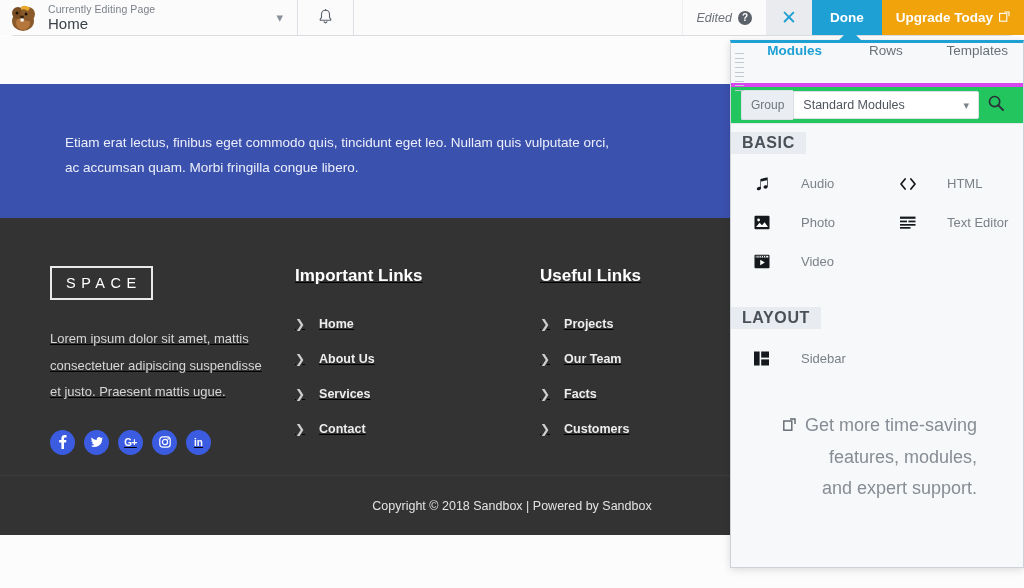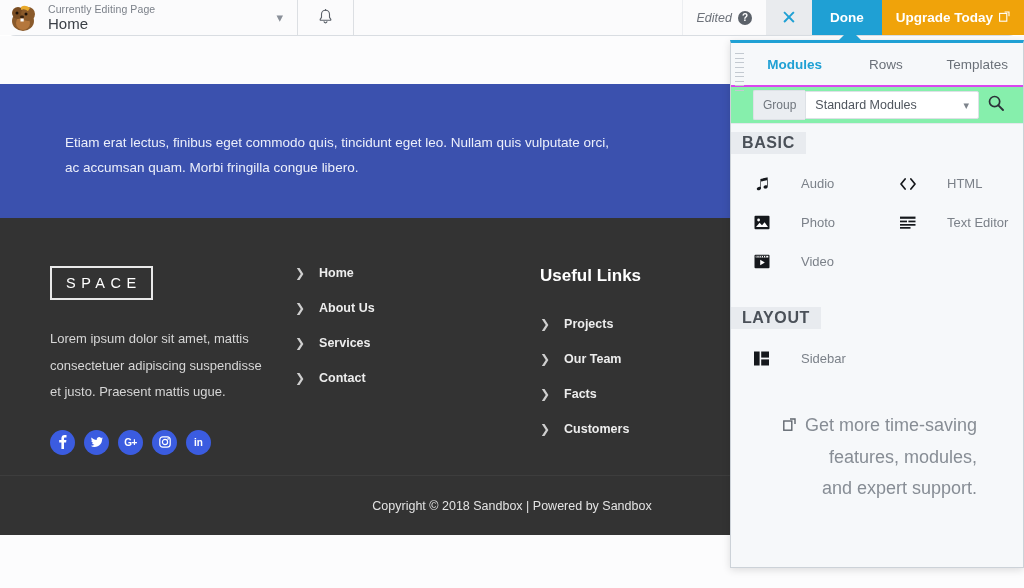--- a/index.html
+++ b/index.html
@@ -63,21 +63,21 @@
   .strip-white { height: 48px; background: #fcfcfd; }
   .hero {
     height: 134px; background: #3b51ae; padding: 26px 0 0 65px; color: #fff;
   }
   .hero h1 { font-size: 25px; font-weight: bold; letter-spacing: -.2px; }
   .hero p {
     margin-top: 21px; font-size: 13.5px; line-height: 1.85;
     max-width: 555px; color: #eceffb;
   }
   .footer {
-    height: 317px; background: #333333; position: relative;
+    height: 317px; background: #333333; position: relative; text-decoration: underline;
   }
   .footer-cols {
     display: flex; padding: 48px 0 0 50px;
   }
   .col-brand { width: 245px; }
   .logo {
     display: inline-block; border: 2px solid #e9e9e9; color: #ffffff;
     font-size: 14.5px; letter-spacing: 5.5px; padding: 7px 9px 7px 14px;
     font-weight: normal;
   }
@@ -119,30 +119,30 @@
     position: absolute; left: 838px; top: 29px; width: 0; height: 0;
     border-left: 12px solid transparent; border-right: 12px solid transparent;
     border-bottom: 12px solid #1fa0d4; z-index: 41;
   }
   .grip {
     position: absolute; left: 4px; top: 10px; width: 9px; height: 38px;
     display: flex; flex-direction: column; justify-content: space-between;
   }
   .grip i { display: block; height: 1px; background: #c3c9d0; }
   .panel-tabs {
-    display: flex; align-items: center; height: 44px;
-    border-bottom: 2px solid #d946ef; background: #f6f8fa; padding-left: 18px;
+    display: flex; height: 44px;
+    border-bottom: 4px solid #d946ef; background: #f6f8fa; padding-left: 18px;
   }
   .ptab {
     flex: 1 1 0; text-align: center; font-size: 13.5px; color: #6b7179;
   }
   .ptab.active { color: #1fa0d4; font-weight: bold; }
   .panel-search {
     display: flex; align-items: center; height: 37px;
-    padding: 0 10px 0 22px; background: #86efac; border-bottom: 1px solid #e4e8ec;
+    padding: 0 10px 0 10px; background: #22c55e; border-bottom: 1px solid #e4e8ec;
   }
   .grp-label {
     background: #eaedf1; color: #70767e; font-size: 12px;
     padding: 7px 9px; border: 1px solid #dde1e6; border-right: none;
     border-radius: 2px 0 0 2px;
   }
   .grp-select {
     flex: 1 1 auto; display: flex; align-items: center; justify-content: space-between;
     border: 1px solid #dde1e6; background: #fff; font-size: 12.5px; color: #4f555d;
     padding: 6px 9px; border-radius: 0 2px 2px 0;
@@ -259,20 +259,21 @@
                 <circle cx="9.1" cy="2.9" r=".8" fill="#fff"></circle>
               </svg>
             </a>
             <a class="soc">
               <span style="font-size:10px;">in</span>
             </a>
           </div>
         </div>
 
         <div class="col-links">
+          <h3>Important Links</h3>
           <a class="flink">
               <span class="chev">❯</span>
               <span>Home</span>
             </a>
           <a class="flink">
               <span class="chev">❯</span>
               <span>About Us</span>
             </a>
           <a class="flink">
               <span class="chev">❯</span>

